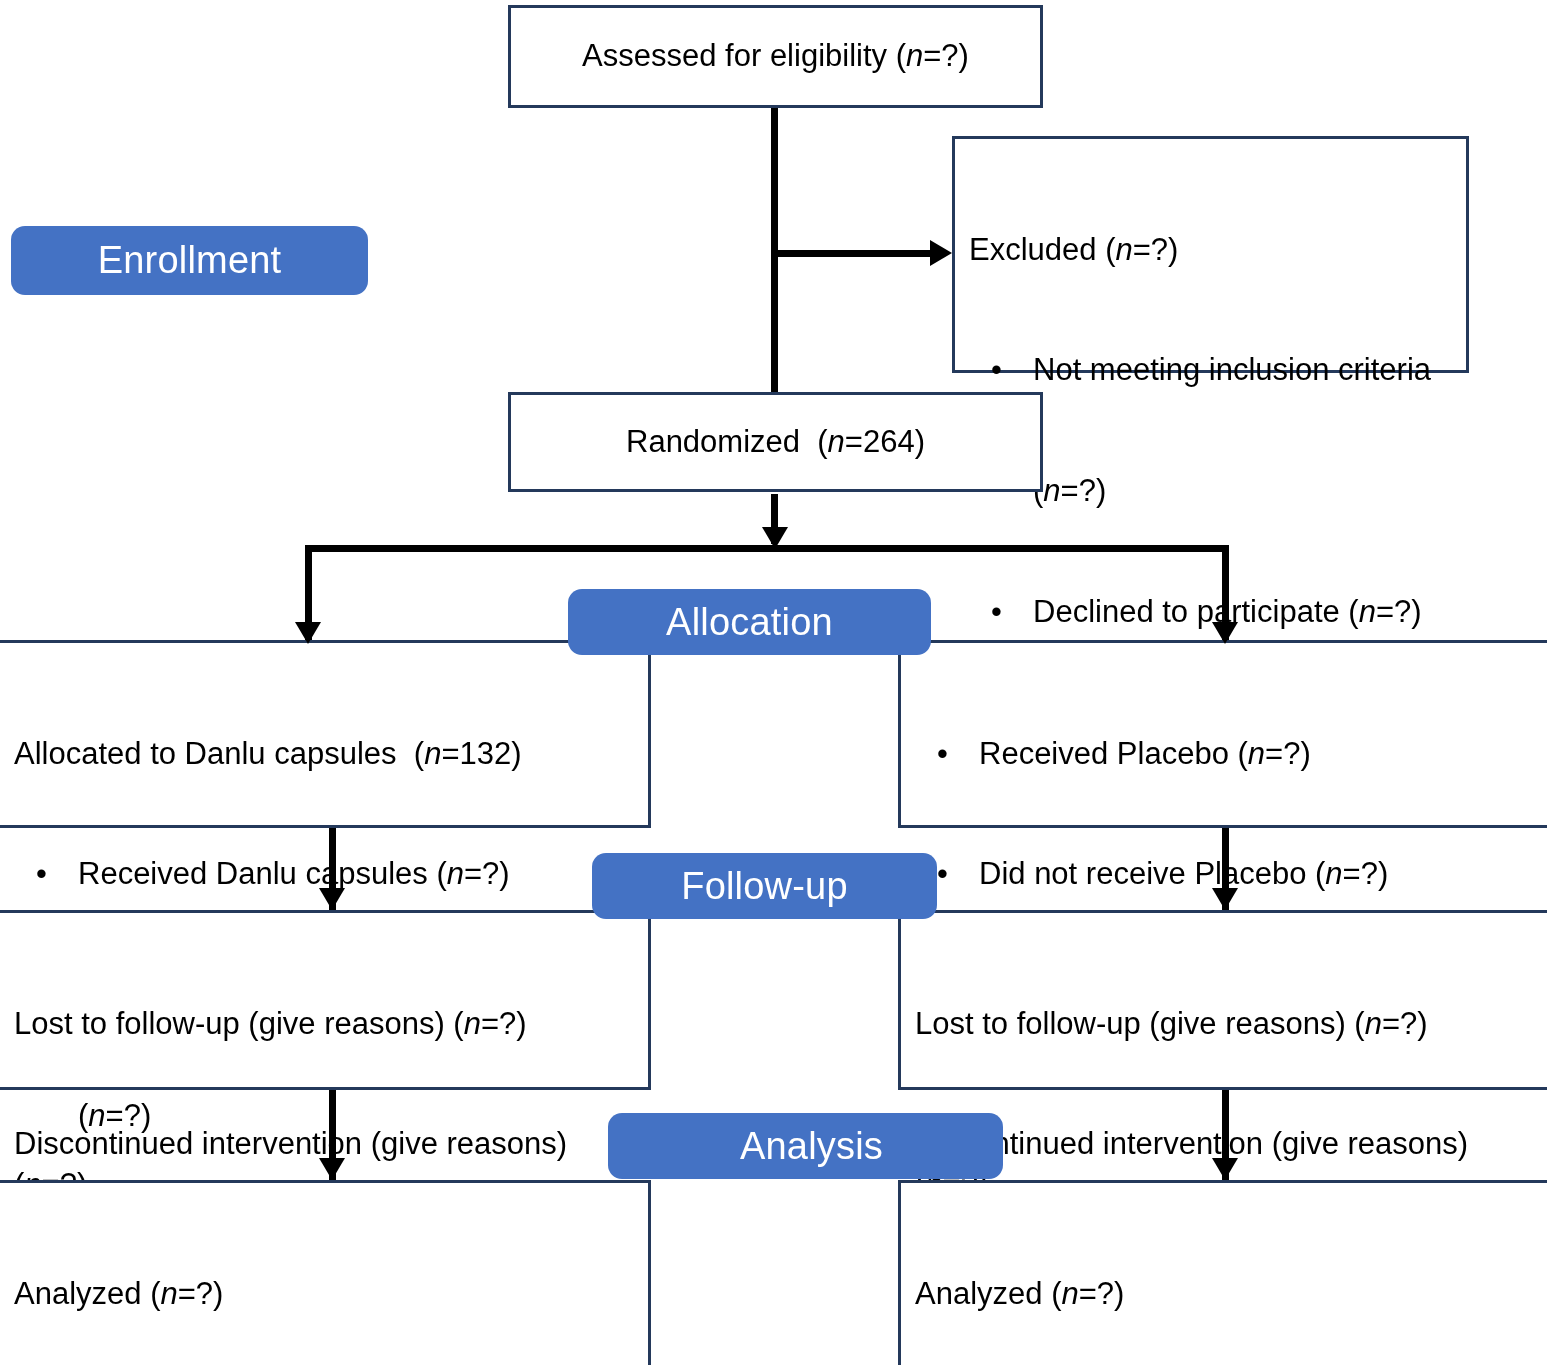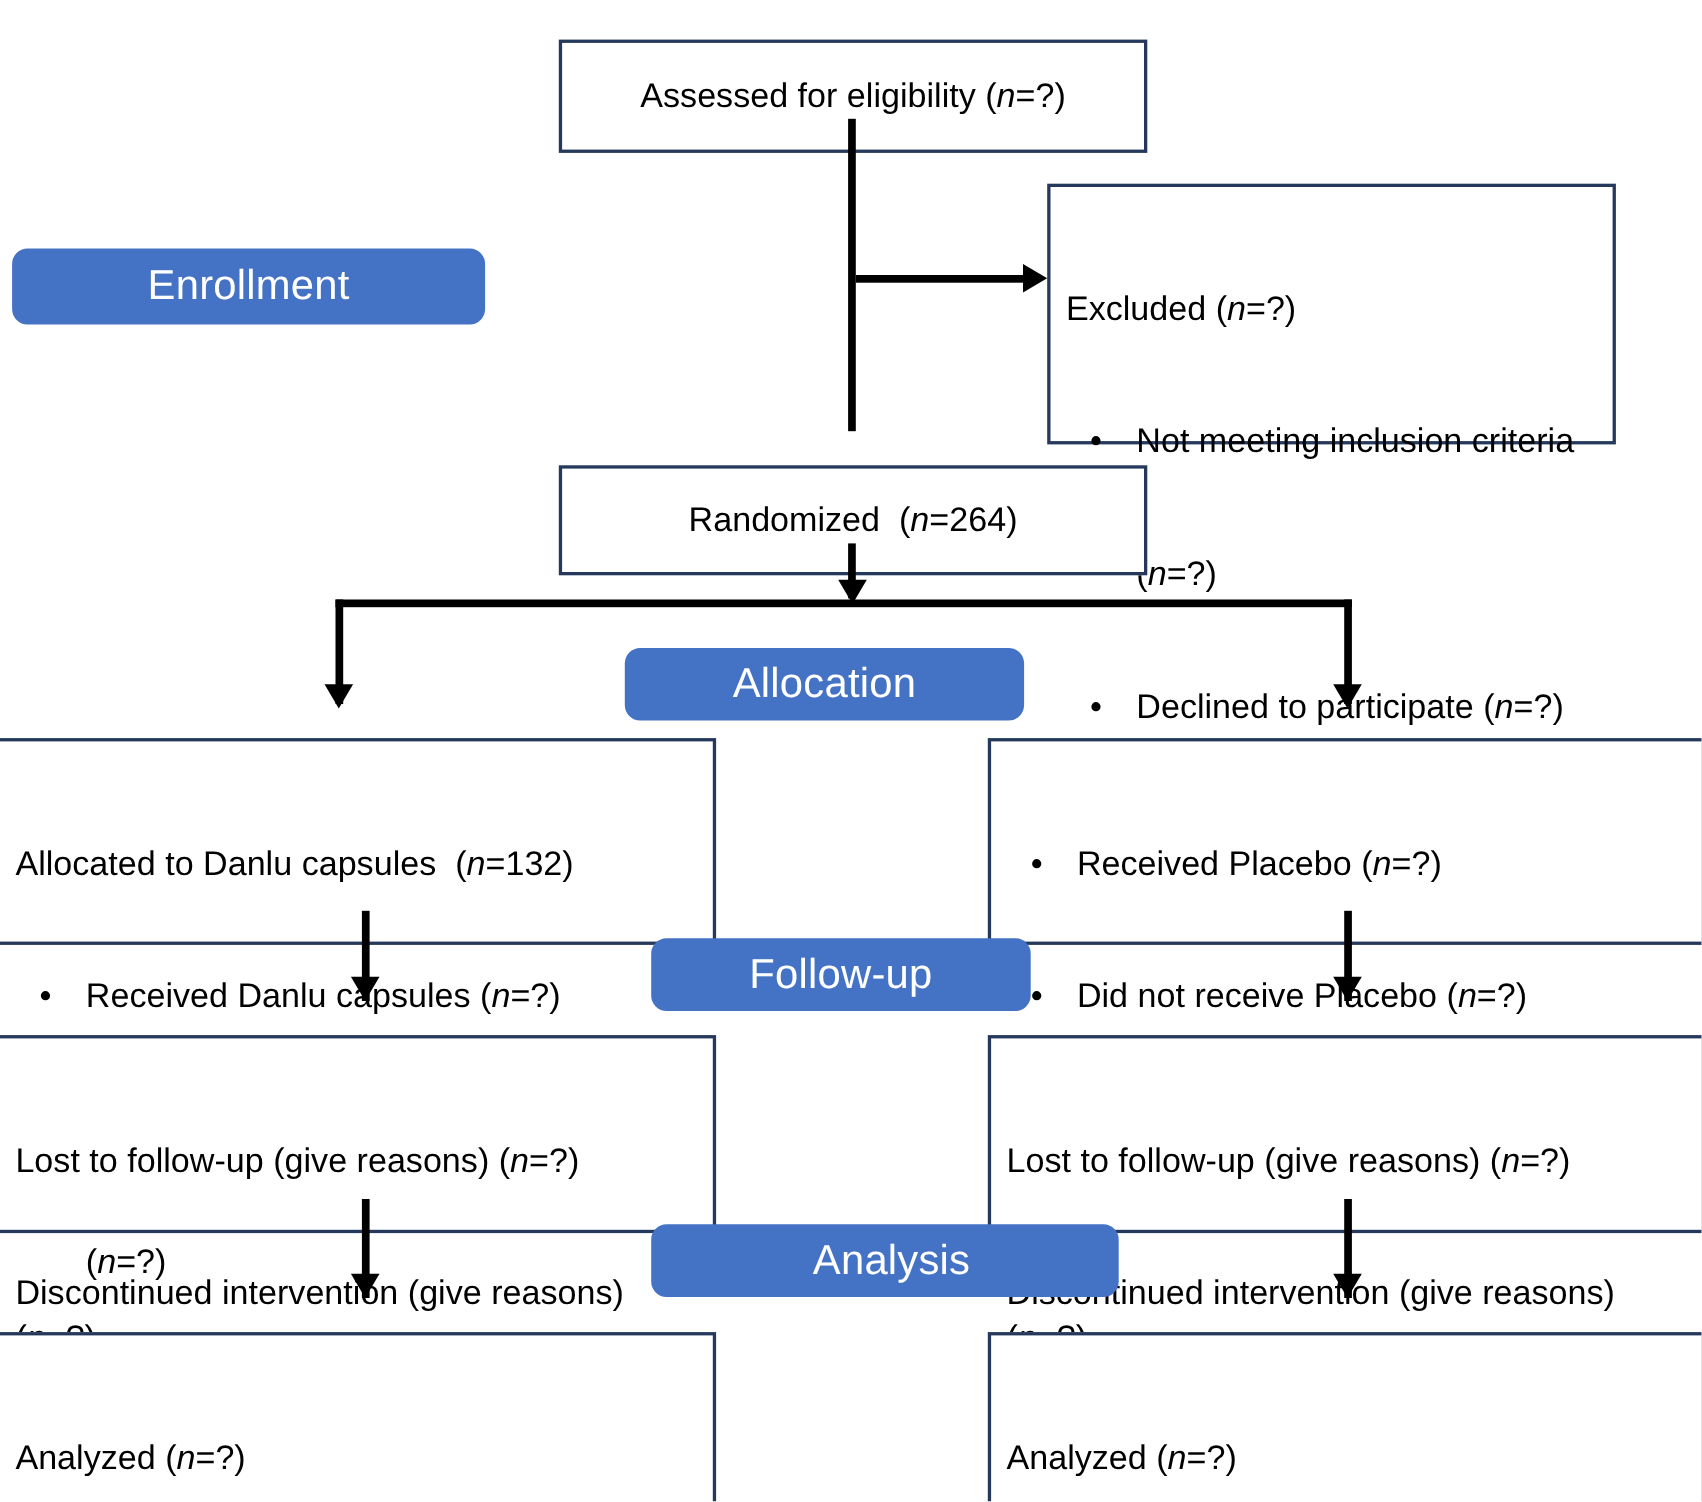--- a/index.html
+++ b/index.html
@@ -23,21 +23,20 @@
   .box {
     position: absolute;
     box-sizing: border-box;
     border: 3px solid #24395b;
     background: #ffffff;
     color: #000000;
     font-size: 31px;
     line-height: 1.30;
     padding: 10px 14px;
     white-space: pre-wrap;
-    margin-top: 31px;
   }
   .box.center {
     display: flex;
     align-items: center;
     justify-content: center;
     padding: 0 14px;
   }
   .box .ln {
     display: block;
   }
@@ -179,29 +178,29 @@
     
     
   </div>
 
   <div class="box" style="left:898px; top:1180px; width:652px; height:190px;">
     <span class="ln">Analyzed (<em class="n">n</em>=?)</span>
     
     
   </div>
 
-  <div class="badge" style="left:11px; top:226px; width:430px; height:69px;">
+  <div class="badge" style="left:11px; top:226px; width:357px; height:69px;">
     <span>Enrollment</span>
   </div>
 
   <div class="badge" style="left:568px; top:589px; width:363px; height:66px;">
     <span>Allocation</span>
   </div>
 
   <div class="badge" style="left:592px; top:853px; width:345px; height:66px;">
     <span>Follow-up</span>
   </div>
 
-  <div class="badge" style="left:592px; top:1113px; width:425px; height:66px;padding-left:12px;">
+  <div class="badge" style="left:608px; top:1113px; width:395px; height:66px;padding-left:12px;">
     <span>Analysis</span>
   </div>
 
 </div>
 
 </body></html>

